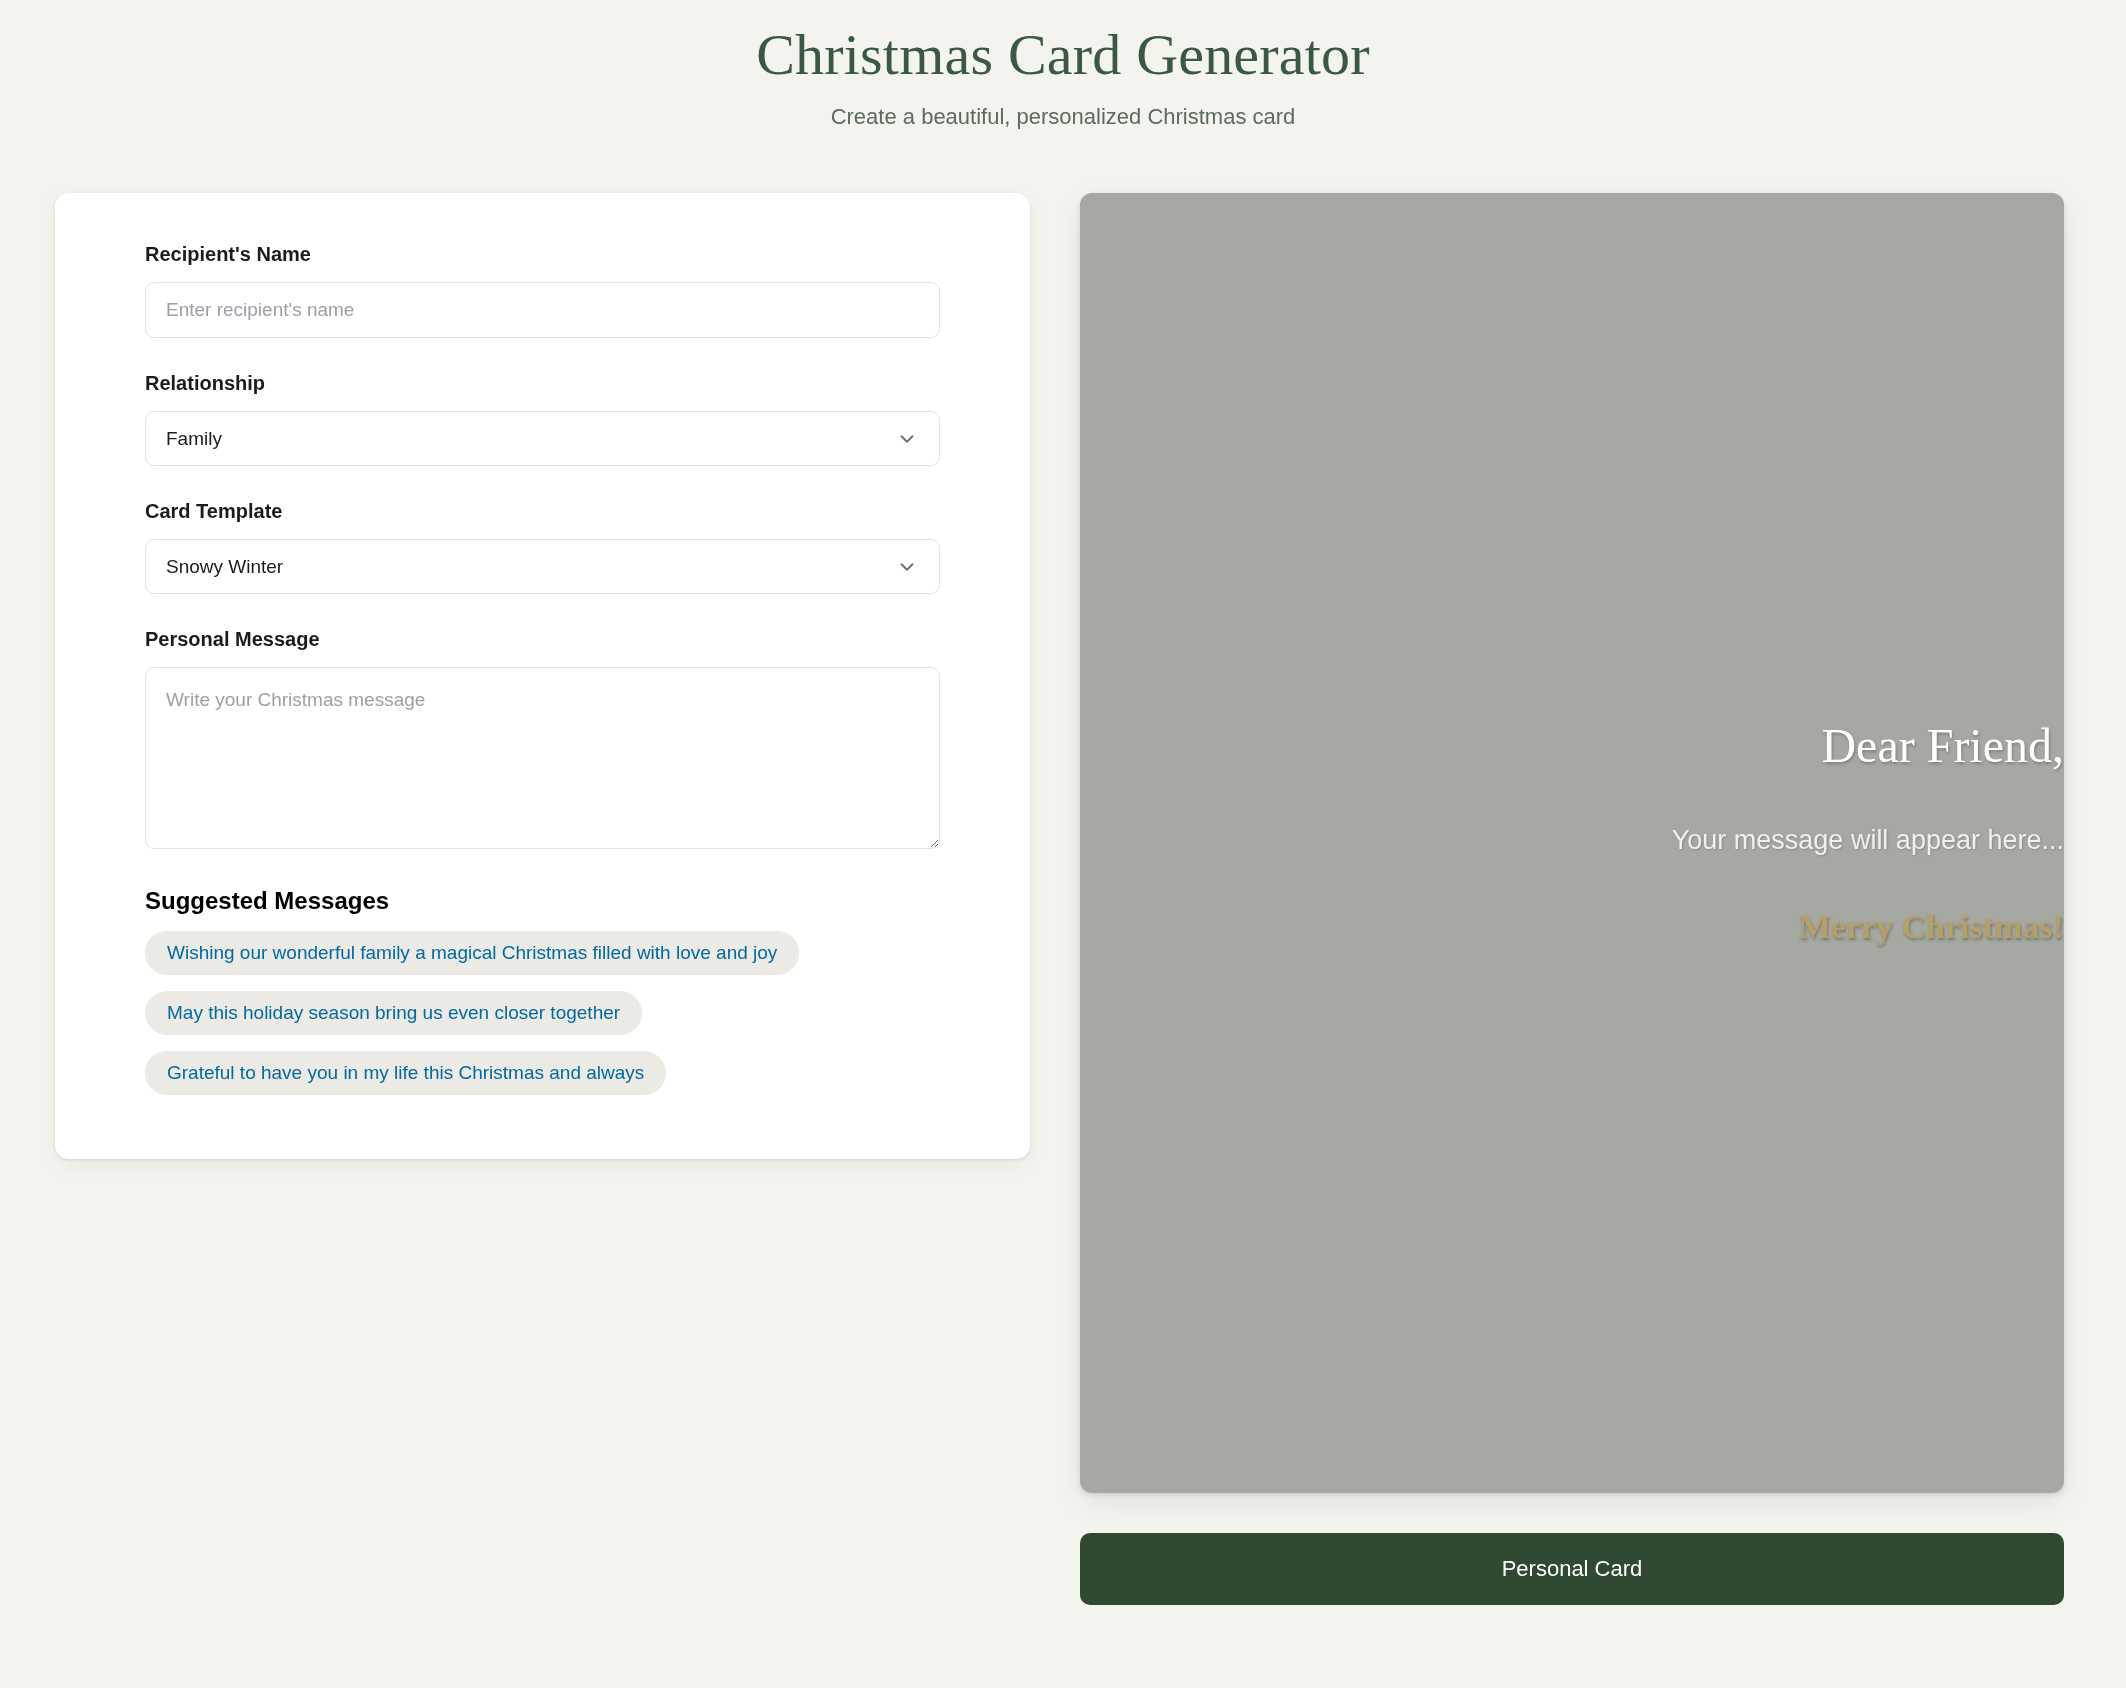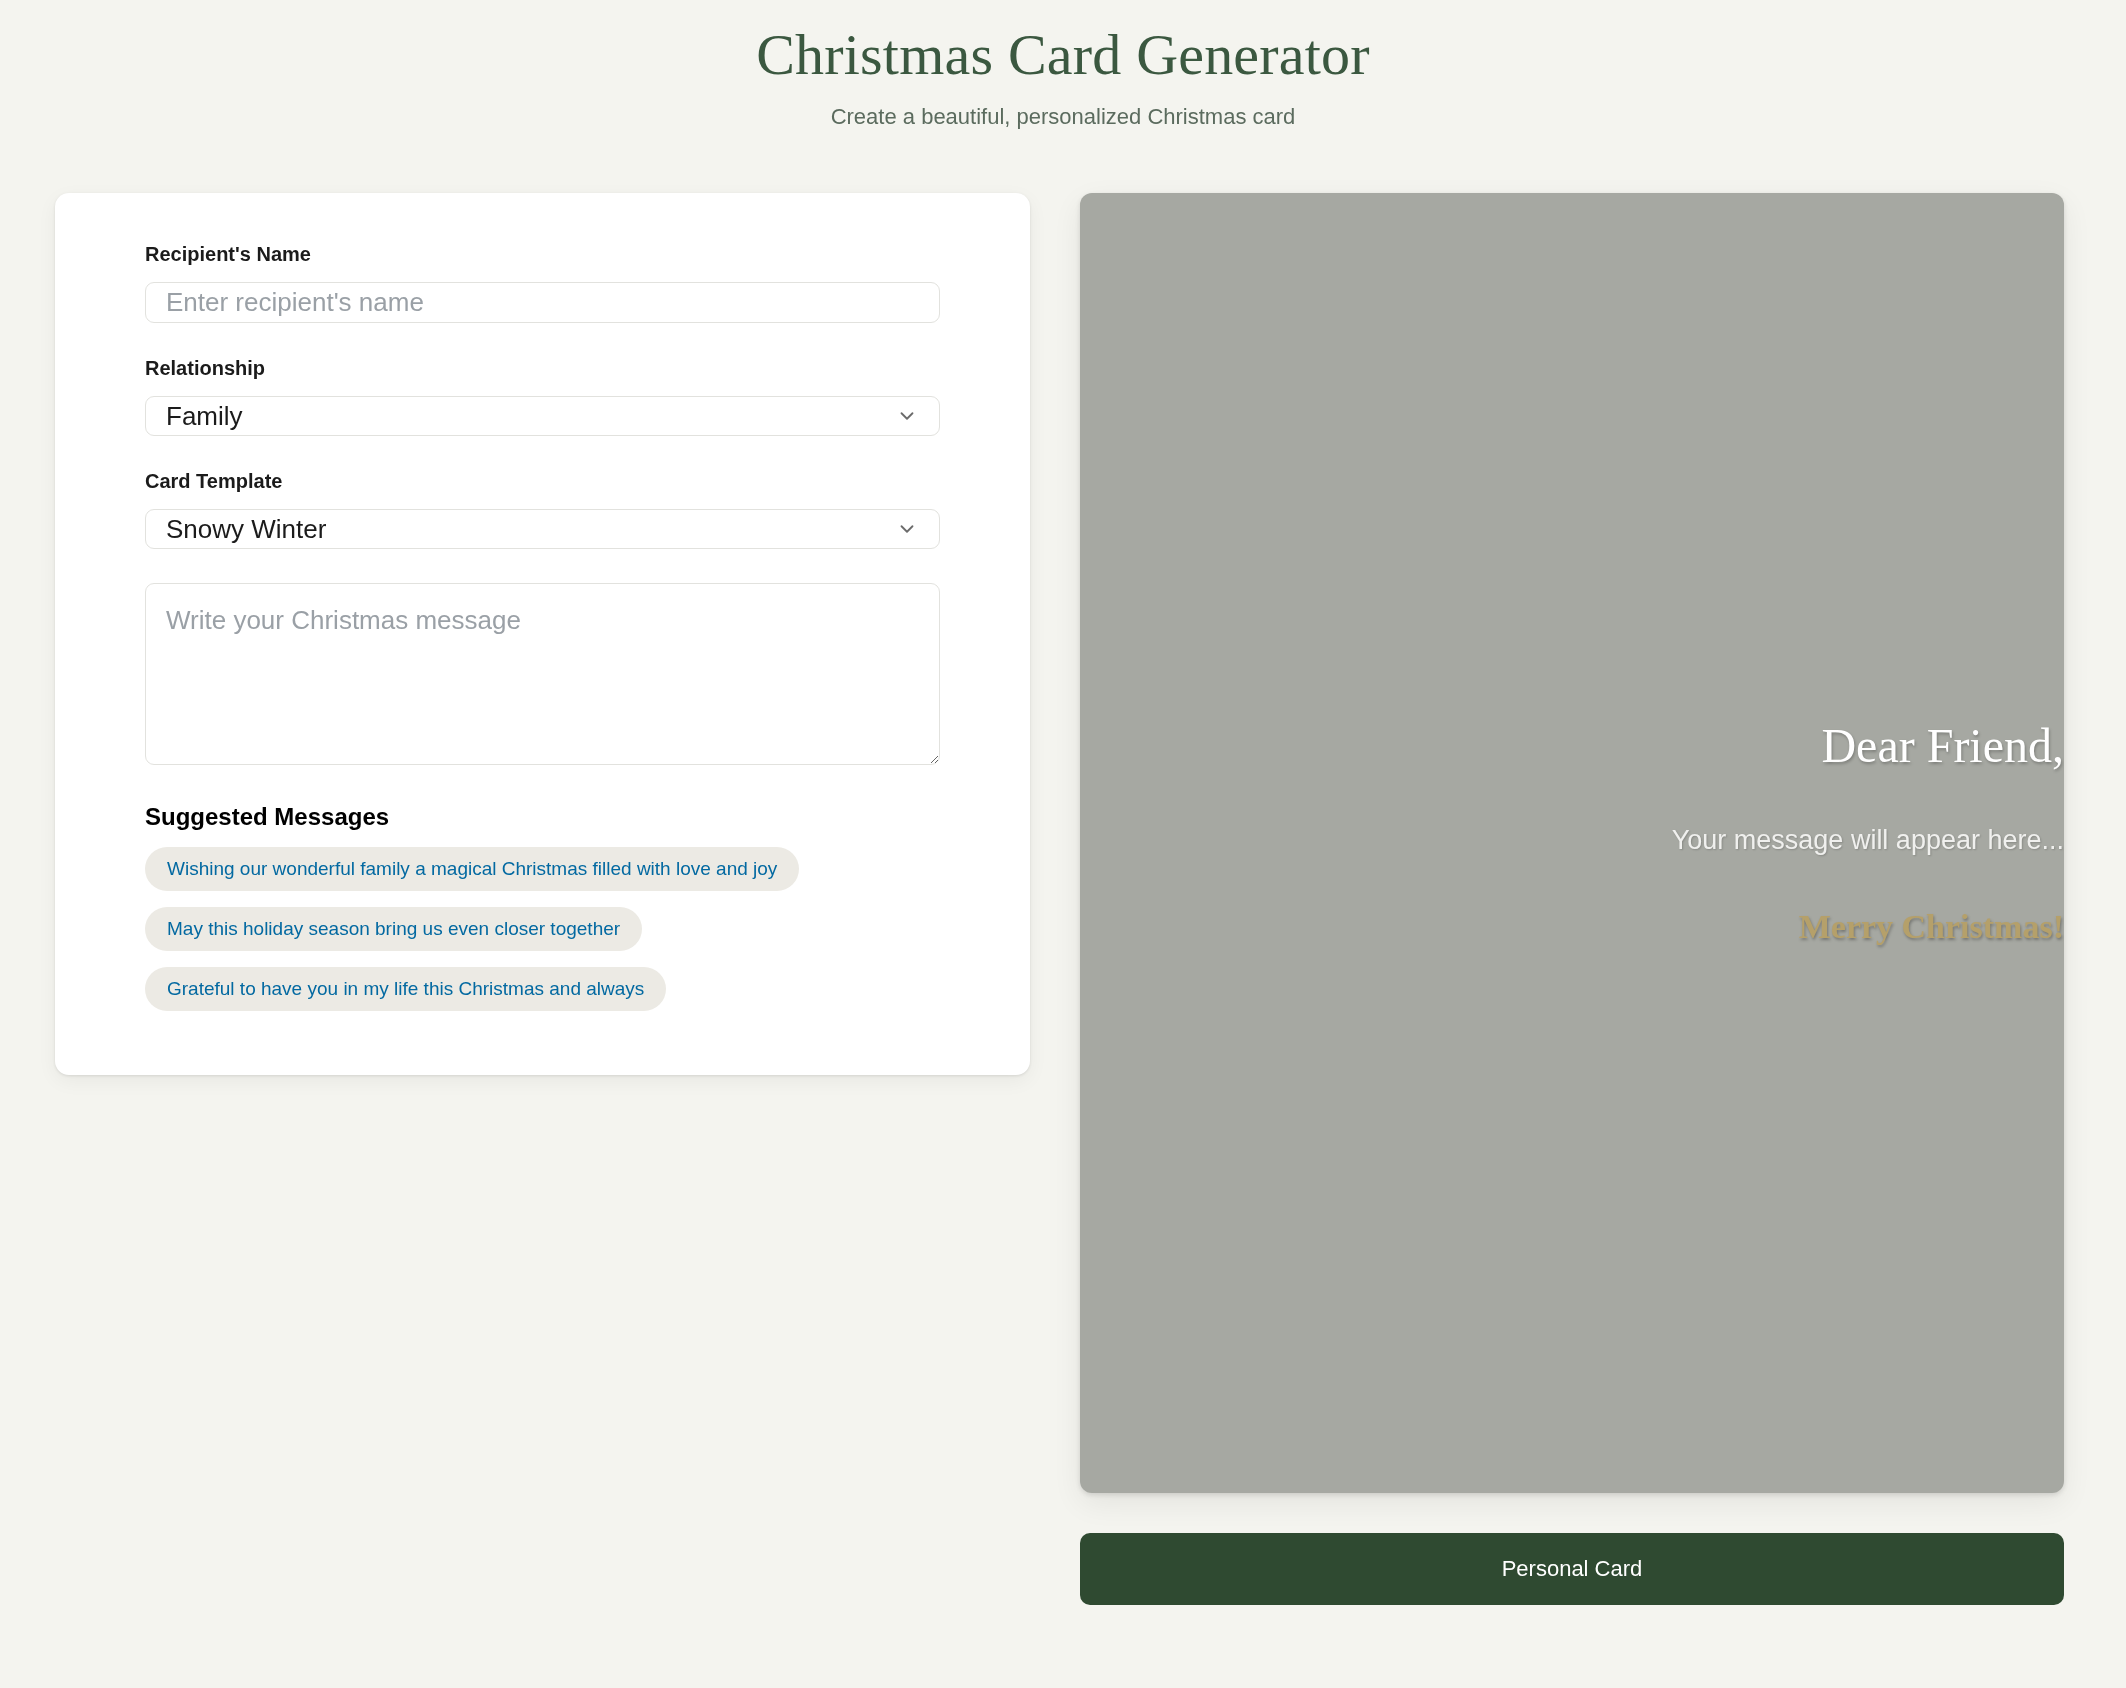--- a/index.html
+++ b/index.html
@@ -59,23 +59,23 @@
   }
   .field-block { margin-bottom: 34px; }
   .text-input,
   .select-box,
   .textarea {
     width: 100%;
     border: 1px solid #e2e2de;
     border-radius: 9px;
     background: #ffffff;
     font-family: "Liberation Sans", sans-serif;
-    font-size: 26px;
+    font-size: 19px;
     color: #1b1b1b;
-    padding: 4px 20px;
+    padding: 16px 20px;
     outline: none;
   }
   .text-input::placeholder,
   .textarea::placeholder { color: #9aa0a6; }
   .select-wrap { position: relative; }
   .select-box {
     appearance: none;
     -webkit-appearance: none;
     padding-right: 54px;
     cursor: pointer;
@@ -214,20 +214,21 @@
           </select>
           <span class="chev">
             <svg width="22" height="22" viewBox="0 0 24 24" fill="none" stroke="#6b6b6b" stroke-width="2" stroke-linecap="round" stroke-linejoin="round">
                 <polyline points="6 9 12 15 18 9"></polyline>
               </svg>
           </span>
         </div>
       </div>
 
       <div class="field-block">
+        <div class="field-label">Personal Message</div>
         <textarea class="textarea" placeholder="Write your Christmas message" style=""></textarea>
       </div>
 
       <div>
         <div class="suggest-label">Suggested Messages</div>
         <div class="chip-row">
           <button class="chip">Wishing our wonderful family a magical Christmas filled with love and joy</button>
         </div>
         <div class="chip-row">
           <button class="chip">May this holiday season bring us even closer together</button>

